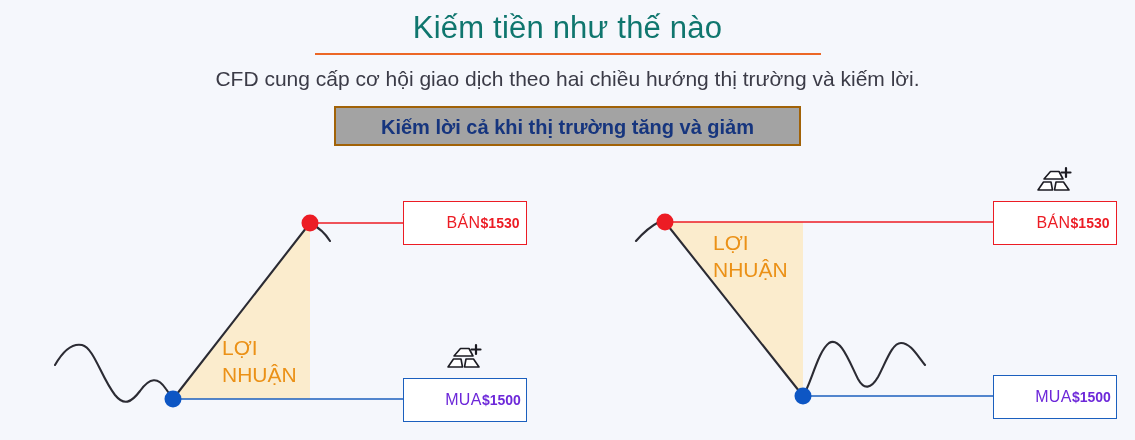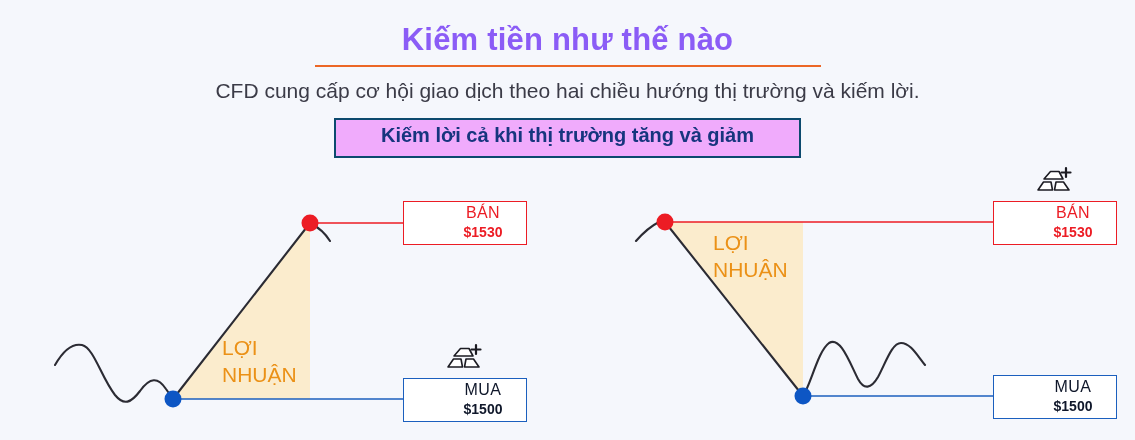--- a/index.html
+++ b/index.html
@@ -22,24 +22,24 @@
   
   .header {
     position: absolute;
     top: 0;
     left: 0;
     width: 1135px;
     text-align: center;
   }
   .title {
     margin: 0;
-    padding-top: 20px;
+    padding-top: 8px;
     font-size: 31px;
-    font-weight: bold;
-    color: #8b5cf6;
+    font-weight: normal;
+    color: #0f766e;
     letter-spacing: 0.2px;
     line-height: 40px;
   }
   .divider {
     width: 506px;
     height: 2px;
     background: #ec6726;
     margin: 5px auto 0 auto;
   }
   .subtitle {
@@ -48,28 +48,28 @@
     font-size: 21px;
     color: #3b3b47;
     line-height: 26px;
   }
   .cta-wrap {
     margin-top: 14px;
     display: flex;
     justify-content: center;
   }
   .cta-box {
-    border: 2px solid #0c4a6e;
-    background: #f0abfc;
+    border: 2px solid #a16207;
+    background: #a3a3a3;
     padding: 7px 22px 9px 22px;
     box-sizing: border-box;
     width: 467px;
     height: 40px;
     display: flex;
-    align-items: flex-end;
+    align-items: flex-start;
     justify-content: center;
   }
   .cta-text {
     color: #16357e;
     font-size: 20px;
     font-weight: bold;
     line-height: 24px;
     white-space: nowrap;
   }
   
@@ -85,21 +85,21 @@
     top: 0;
     left: 0;
   }
   
   .label-box {
     position: absolute;
     box-sizing: border-box;
     background: #ffffff;
     text-align: center;
     display: flex;
-    flex-direction: column;
+    flex-direction: row;
     justify-content: center;
     align-items: center;
     padding-left: 36px;
   }
   .label-box .lb-title {
     font-size: 16px;
     line-height: 18px;
     letter-spacing: 0.4px;
   }
   .label-box .lb-price {
@@ -107,21 +107,21 @@
     font-weight: bold;
     line-height: 20px;
   }
   .sell-box {
     border: 1.6px solid #ec1c24;
   }
   .sell-box .lb-title, .sell-box .lb-price { color: #ec1c24; }
   .buy-box {
     border: 1.6px solid #1b5fbe;
   }
-  .buy-box .lb-title, .buy-box .lb-price { color: #0f172a; }
+  .buy-box .lb-title, .buy-box .lb-price { color: #6d28d9; }
 
   .gold-icon {
     position: absolute;
     width: 46px;
     height: 34px;
   }
 </style>
 </head>
 <body>
 

